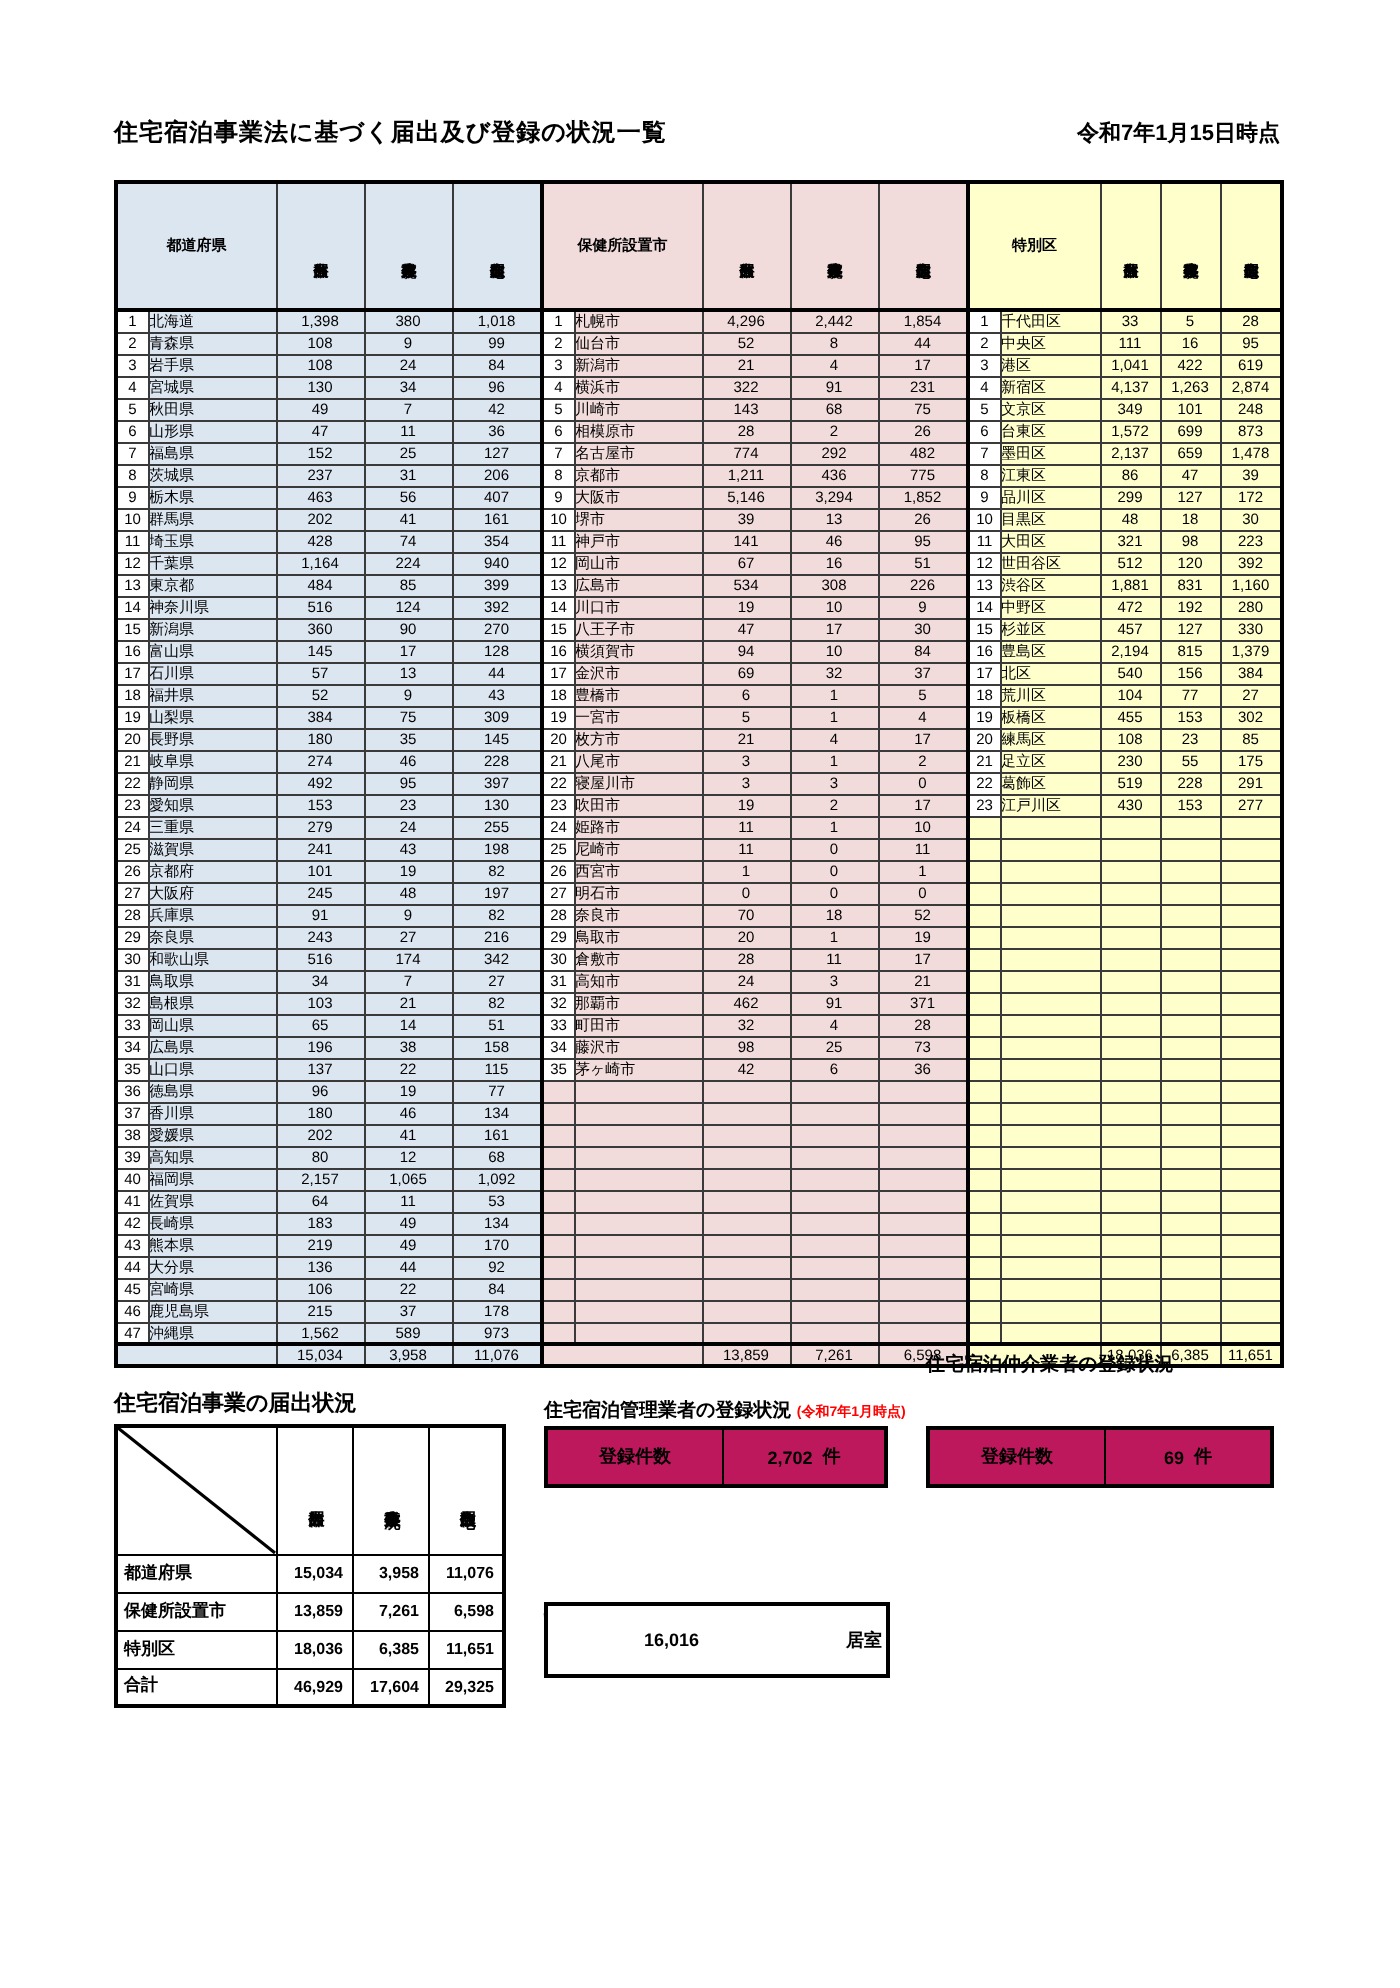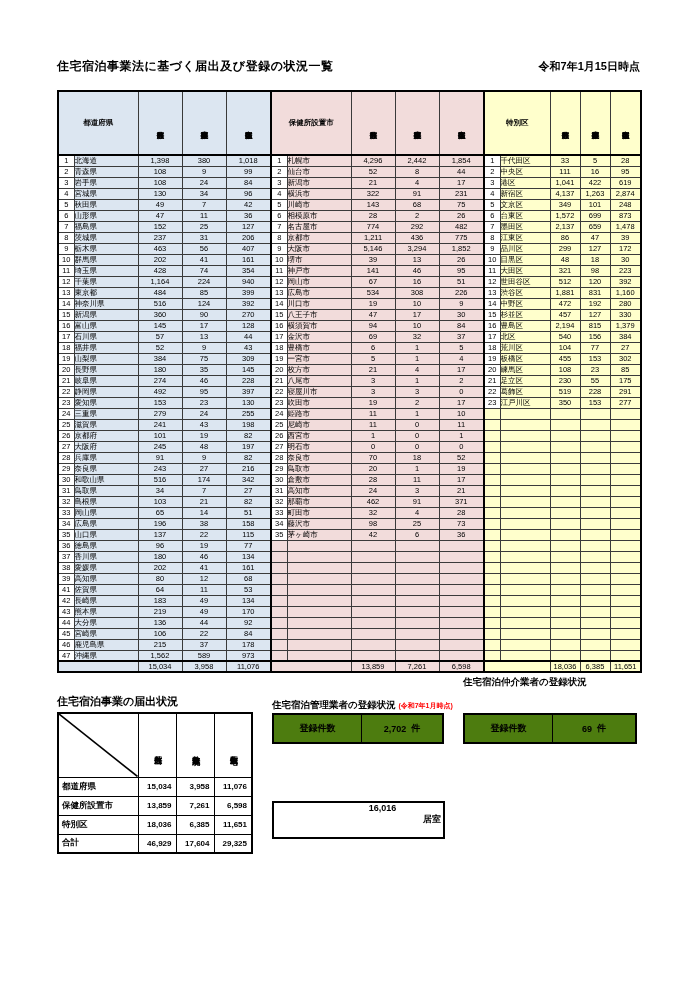--- a/index.html
+++ b/index.html
@@ -40,28 +40,28 @@
   table.sum thead th span{writing-mode:vertical-rl;text-orientation:upright;display:inline-block;line-height:1.05;font-size:8px;}
   table.sum td{height:19px;font-size:8.5px;}
   table.sum td.lbl{font-weight:bold;text-align:left;padding-left:3px;}
   table.sum td.num{font-weight:bold;text-align:right;padding-right:4px;font-size:8px;}
   th.diag{position:relative;background:#fff;}
   th.diag svg{position:absolute;left:0;top:0;width:100%;height:100%;}
 
   
   .reg-title{position:absolute;font-size:9.5px;font-weight:bold;white-space:nowrap;}
   .reg-note{color:#ff0000;font-size:7px;font-weight:bold;}
-  .reg-box{position:absolute;border:2px solid #000;display:flex;box-sizing:border-box;background:#4d7c0f;}
+  .reg-box{position:absolute;border:2px solid #000;display:flex;box-sizing:border-box;background:#be185d;}
   .reg-box .cell{display:flex;align-items:center;justify-content:center;font-size:9px;font-weight:bold;box-sizing:border-box;}
   .reg-box .lbl{width:88px;border-right:1px solid #000;}
   .reg-box .valcell{flex:1;gap:5px;}
 
   .tokku-title{position:absolute;left:272px;top:777px;font-size:9.5px;font-weight:bold;line-height:1.2;margin-top:25px;}
   .tokku-box{position:absolute;left:272px;top:801px;width:173px;height:38px;border:2px solid #000;box-sizing:border-box;
-    display:flex;align-items:center;background:#fff;font-size:9px;font-weight:bold;flex-direction:column;}
+    display:flex;align-items:center;background:#fff;font-size:9px;font-weight:bold;}
   .tokku-box .tval{margin-left:48px;}
   .tokku-box .tunit{margin-left:auto;margin-right:2px;}
 </style>
 </head>
 <body>
 
 <div class="doc-title">住宅宿泊事業法に基づく届出及び登録の状況一覧</div>
 <div class="doc-date">令和7年1月15日時点</div>
 
 <table class="main">
@@ -479,21 +479,21 @@
         <td class="val g1">153</td>
         <td class="val g1">23</td>
         <td class="val g1">130</td>
         <td class="no sep">23</td>
         <td class="name g2">吹田市</td>
         <td class="val g2">19</td>
         <td class="val g2">2</td>
         <td class="val g2">17</td>
         <td class="no sep">23</td>
         <td class="name g3">江戸川区</td>
-        <td class="val g3">350</td>
+        <td class="val g3">430</td>
         <td class="val g3">153</td>
         <td class="val g3">277</td>
       </tr>
       <tr>
         <td class="no">24</td>
         <td class="name g1">三重県</td>
         <td class="val g1">279</td>
         <td class="val g1">24</td>
         <td class="val g1">255</td>
         <td class="no sep">24</td>
@@ -744,20 +744,37 @@
         <td class="val g3"></td>
         <td class="val g3"></td>
         <td class="val g3"></td>
       </tr>
       <tr>
         <td class="no">39</td>
         <td class="name g1">高知県</td>
         <td class="val g1">80</td>
         <td class="val g1">12</td>
         <td class="val g1">68</td>
+        <td class="no fill2 sep"></td>
+        <td class="name g2"></td>
+        <td class="val g2"></td>
+        <td class="val g2"></td>
+        <td class="val g2"></td>
+        <td class="no fill3 sep"></td>
+        <td class="name g3"></td>
+        <td class="val g3"></td>
+        <td class="val g3"></td>
+        <td class="val g3"></td>
+      </tr>
+      <tr>
+        <td class="no">40</td>
+        <td class="name g1">福岡県</td>
+        <td class="val g1">2,157</td>
+        <td class="val g1">1,065</td>
+        <td class="val g1">1,092</td>
         <td class="no fill2 sep"></td>
         <td class="name g2"></td>
         <td class="val g2"></td>
         <td class="val g2"></td>
         <td class="val g2"></td>
         <td class="no fill3 sep"></td>
         <td class="name g3"></td>
         <td class="val g3"></td>
         <td class="val g3"></td>
         <td class="val g3"></td>

